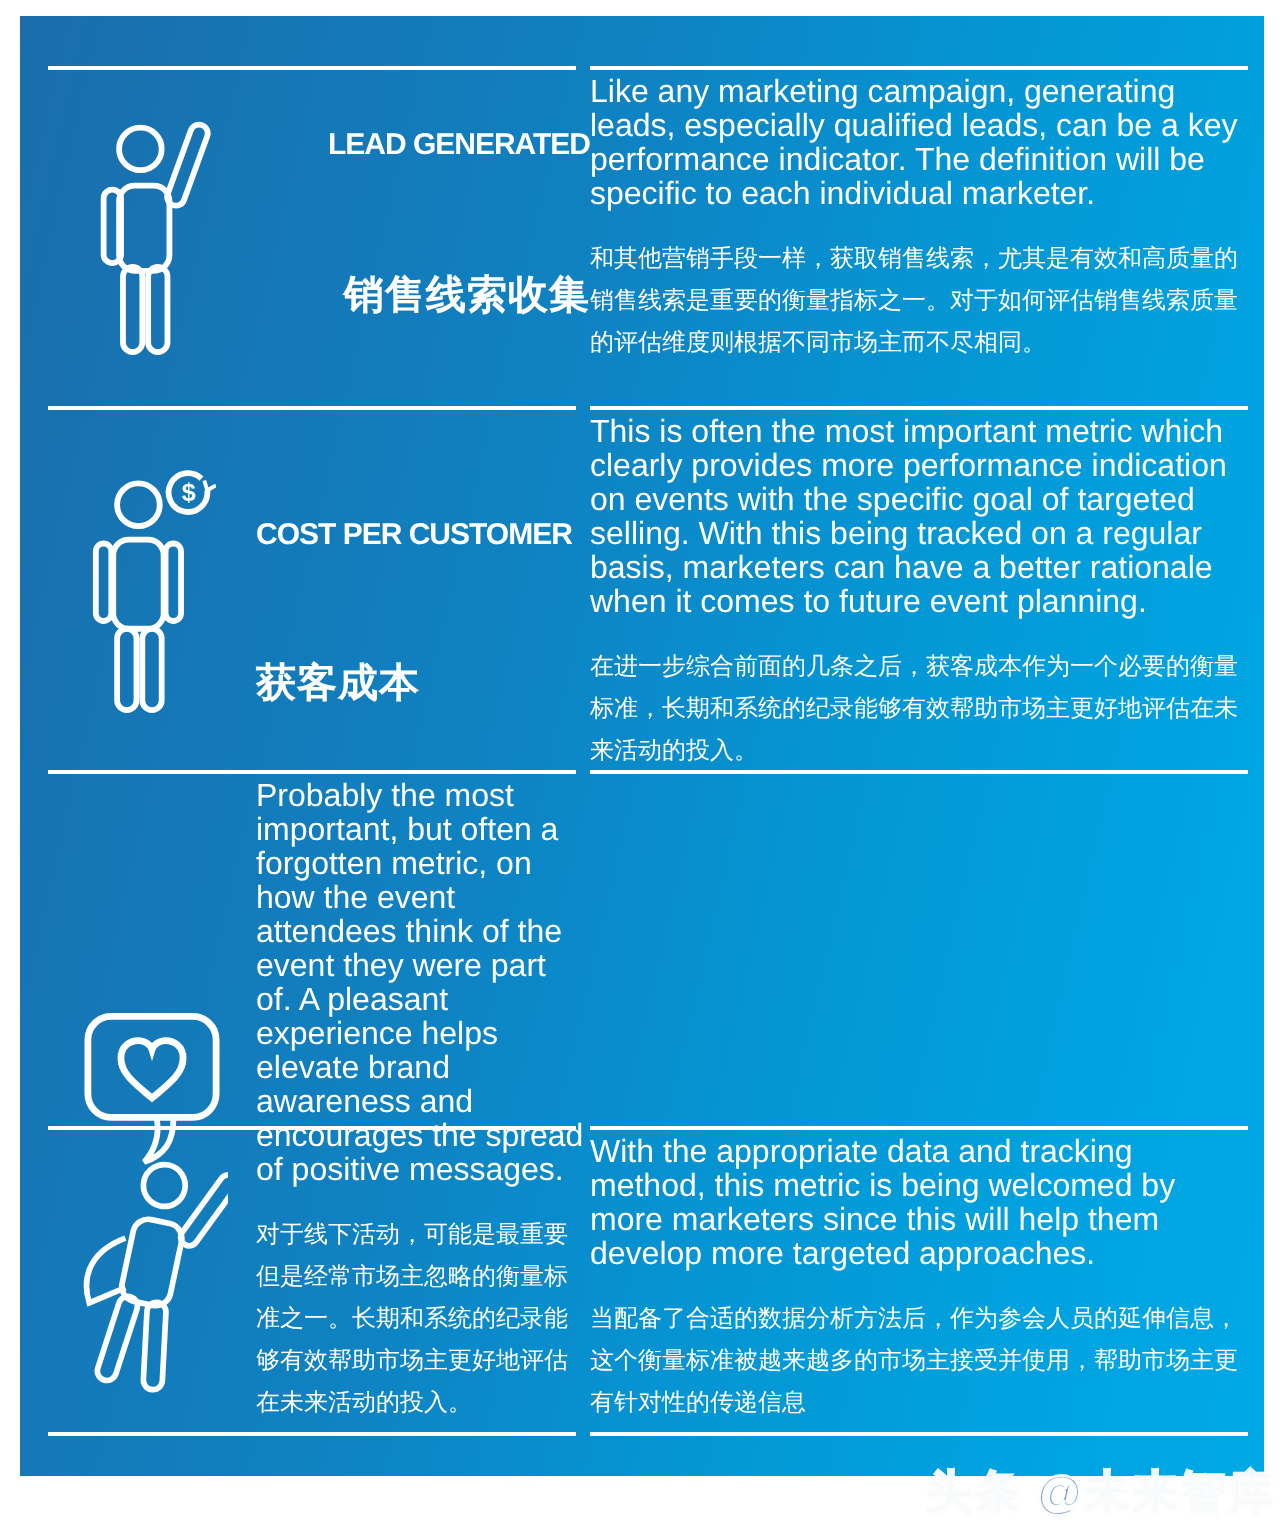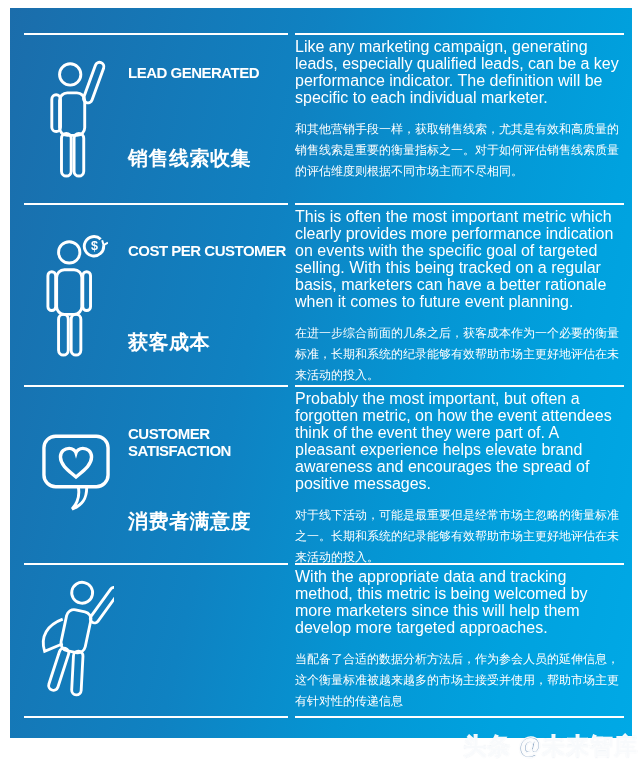--- a/index.html
+++ b/index.html
@@ -35,22 +35,22 @@
   .s4 { top:555px; height:153px; }
 
   .icon-col {
     display:flex; align-items:center; justify-content:center;
   }
   .icon-col svg { display:block; }
 
   .title-col {
     display:flex; flex-direction:column; justify-content:space-between;
   }
-  .s1 .title-col { padding-top:31px; padding-bottom:34px; }
-  .s2 .title-col { padding-top:39px; padding-bottom:33px; }
+  .s1 .title-col { padding-top:31px; padding-bottom:44px;text-align:right; }
+  .s2 .title-col { padding-top:56px; padding-bottom:33px; }
   .s3 .title-col { padding-top:40px; padding-bottom:36px; }
   .s4 .title-col { padding-top:27px; padding-bottom:26px; }
 
   .title-en {
     color:#ffffff; font-weight:700; font-size:15px; line-height:17px;
     letter-spacing:-0.5px; text-transform:uppercase;
   }
   .title-zh {
     color:#ffffff; font-weight:700; font-size:20px; line-height:22px;
     letter-spacing:0.5px;
@@ -150,24 +150,20 @@
   </div>
 
   <div class="section s3">
     <div class="icon-col">
       <svg viewBox="0 0 70 88" width="68" height="86" fill="none" stroke="#ffffff" stroke-width="3.5">
         <rect x="2" y="2" width="66" height="52" rx="12"></rect>
         <path d="M35 44 C28 38 19 32 19 23.5 C19 17.5 23.5 14.5 28 14.5 C31.6 14.5 34.4 17 35 19 C35.6 17 38.4 14.5 42 14.5 C46.5 14.5 51 17.5 51 23.5 C51 32 42 38 35 44 Z"></path>
         <path d="M46 55 C46 66 42 73 31 77 C38 69 38.5 61 37.5 55" stroke-width="3"></path>
       </svg>
     </div>
-    <div class="title-col">
-      <div class="title-en">CUSTOMER SATISFACTION</div>
-      <div class="title-zh">消费者满意度</div>
-    </div>
     <div class="text-col">
       <p class="body-en">Probably the most important, but often a forgotten metric, on how the event attendees think of the event they were part of. A pleasant experience helps elevate brand awareness and encourages the spread of positive messages.</p>
       <p class="body-zh">对于线下活动，可能是最重要但是经常市场主忽略的衡量标准之一。长期和系统的纪录能够有效帮助市场主更好地评估在未来活动的投入。</p>
     </div>
   </div>
 
   <div class="section s4">
     <div class="icon-col">
       <svg viewBox="0 0 80 132" width="76" height="126" fill="none" stroke="#ffffff" stroke-width="3">
         <path d="M26 44 C10 50 2 62 7 78 L26 70"></path>

